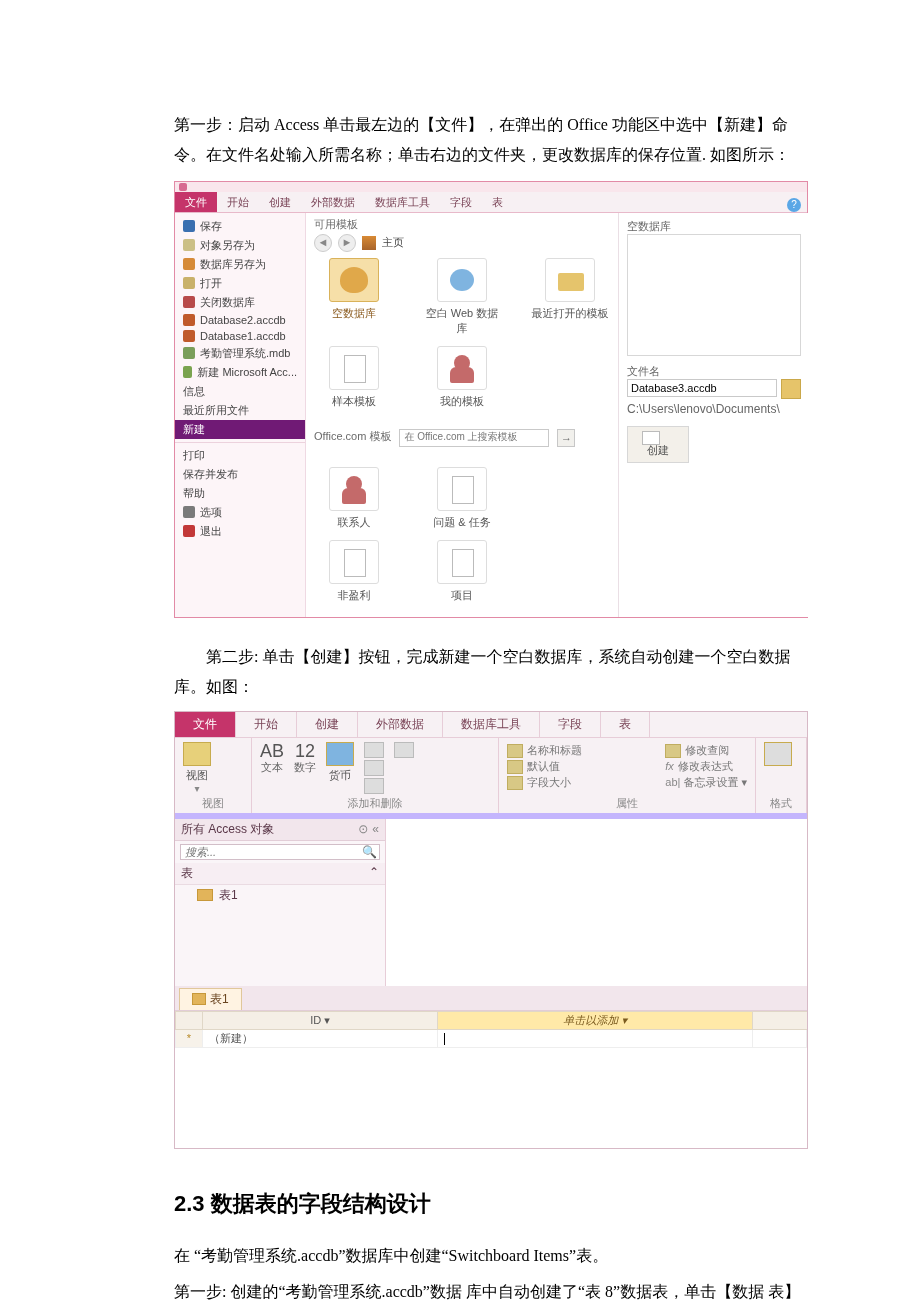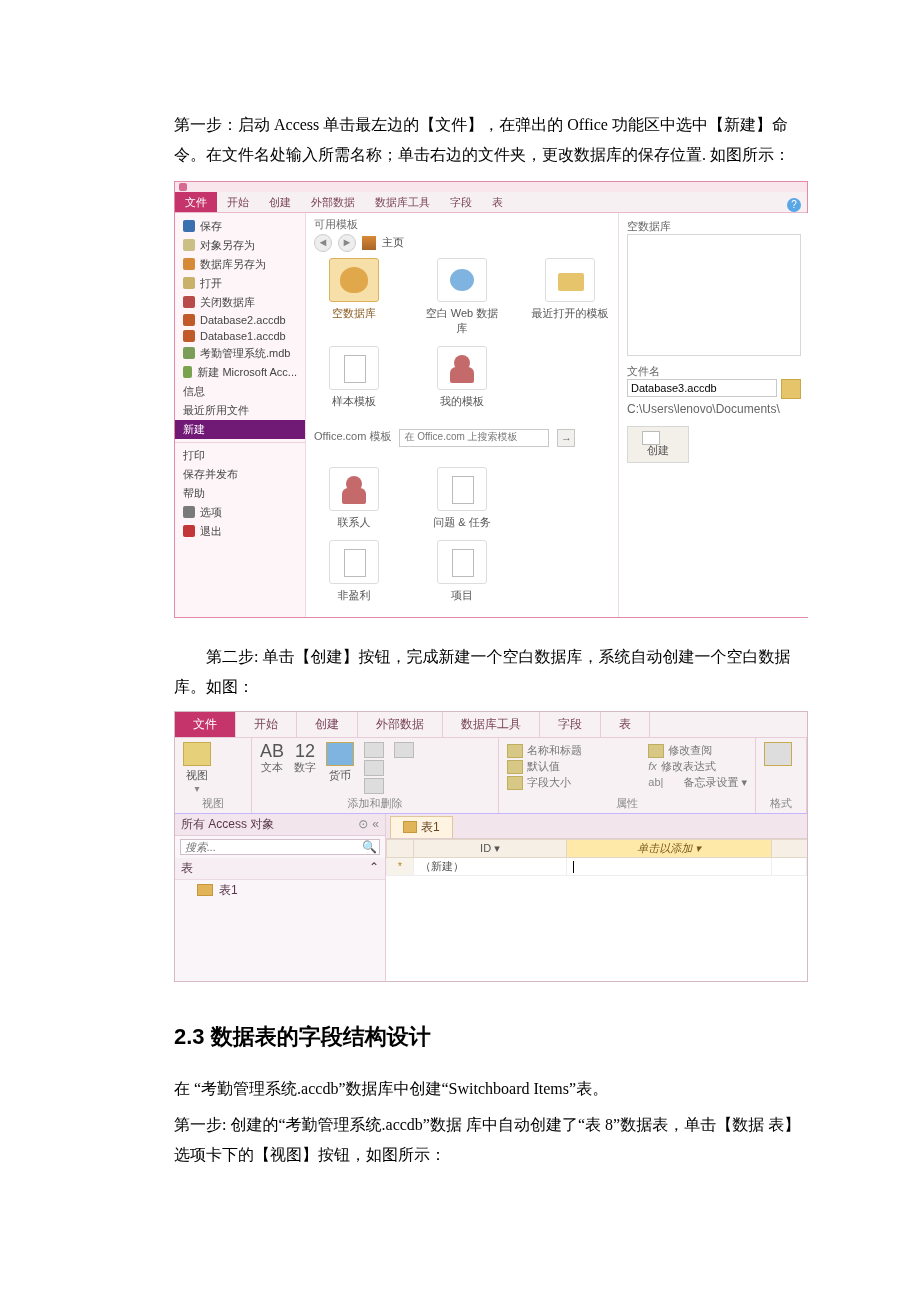--- a/index.html
+++ b/index.html
@@ -77,21 +77,21 @@
   .bigbtn .bic{width:26px;height:22px;margin:0 auto 2px auto;background:#e7d07a;border:1px solid #c7ab4e;}
   .bigbtn .sub{font-size:10px;color:#888;display:block;}
   .txtbtn{text-align:center;font-size:12px;}
   .txtbtn .big{font-size:18px;color:#555;line-height:18px;}
   .txtbtn .cap{font-size:11px;color:#666;}
   .smallcol{display:flex;flex-direction:column;gap:2px;}
   .smallcol .sic{width:18px;height:14px;background:#ddd;border:1px solid #bbb;}
   .proplist{font-size:11px;line-height:16px;color:#777;}
   .proplist .pic{display:inline-block;width:14px;height:12px;background:#d8c885;border:1px solid #c0ad60;margin-right:4px;vertical-align:middle;}
   .proplist.r{text-align:left;}
-  .navpane{display:flex;border-top:1px solid #c4b5fd;}
+  .navpane{display:flex;border-top:6px solid #c4b5fd;flex-direction:column;}
   .np-left{width:210px;background:#faf5f8;border-right:1px solid #e7cdd8;}
   .np-left .hd{display:flex;align-items:center;justify-content:space-between;background:#f2e6ec;border-bottom:1px solid #e2cdd7;padding:2px 6px;font-size:12px;color:#5a3748;}
   .np-left .hd .ctl{display:flex;gap:4px;color:#888;}
   .np-left .srch{display:flex;border:1px solid #d2bec8;margin:3px 5px;background:#fff;}
   .np-left .srch input{flex:1;border:none;font-size:11px;font-style:italic;color:#888;padding:1px 4px;outline:none;background:transparent;}
   .np-left .srch .mag{width:18px;text-align:center;color:#7aa;}
   .np-left .grp2{padding:2px 6px;font-size:12px;color:#5a3748;display:flex;justify-content:space-between;border-bottom:1px solid #eadbe2;background:#f7eef3;}
   .np-left .obj{padding:2px 6px 2px 22px;font-size:12px;color:#5a3748;}
   .np-left .obj:before{content:"";display:inline-block;width:14px;height:10px;background:#e2b45a;border:1px solid #c7983a;margin-right:6px;vertical-align:middle;}
   .np-body{height:80px;}
@@ -331,21 +331,21 @@
         <div class="grp" style="flex:1">
           <div class="body" style="justify-content:space-between;width:100%">
             <div class="proplist">
               <div><span class="pic"></span><span>名称和标题</span></div>
               <div><span class="pic"></span><span>默认值</span></div>
               <div><span class="pic"></span><span>字段大小</span></div>
             </div>
             <div class="proplist r">
               <div><span class="pic"></span><span>修改查阅</span></div>
               <div><span style="font-style:italic;color:#888;margin-right:4px">fx</span><span>修改表达式</span></div>
-              <div><span style="color:#888;margin-right:20px">ab|</span><span>备忘录设置</span> <span>▾</span></div>
+              <div><span style="color:#888;margin-right:3px">ab|</span><span>备忘录设置</span> <span>▾</span></div>
             </div>
           </div>
           <div class="gname">属性</div>
         </div>
         <div class="grp" style="width:34px">
           <div class="body">
               <div class="bigbtn">
                 <div class="bic" style="background:#ddd"></div>
               </div>
             </div>

